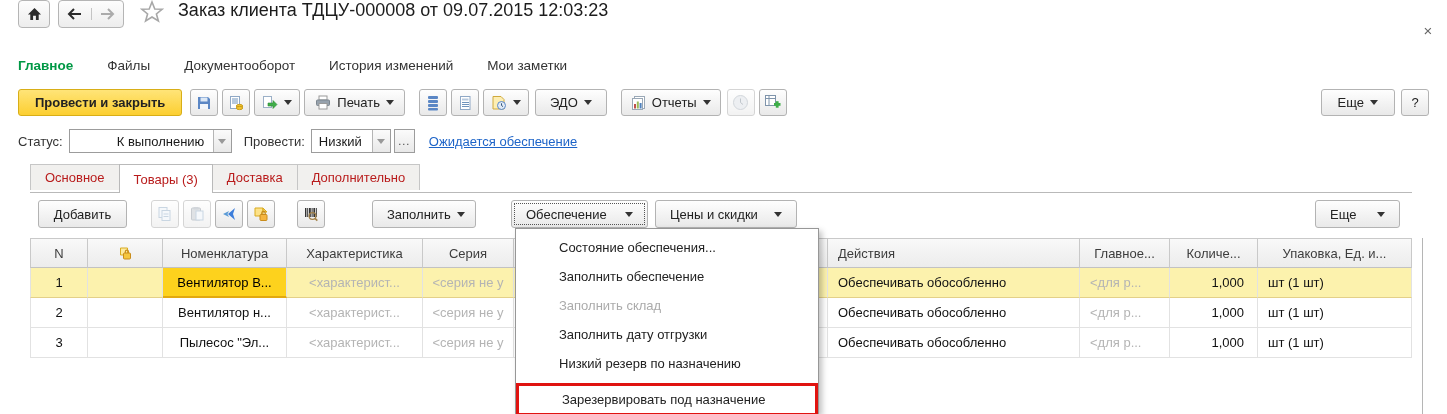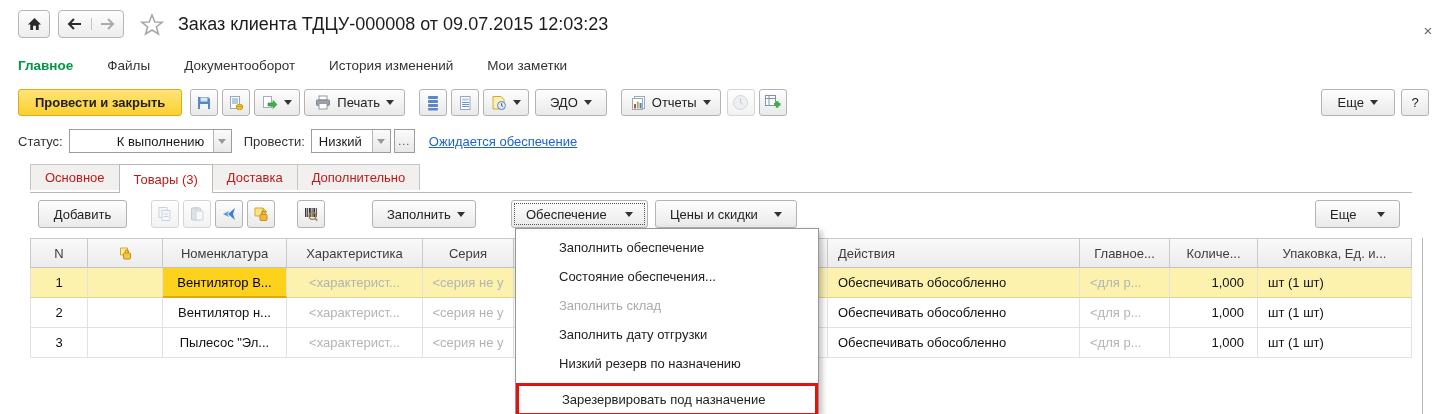--- a/index.html
+++ b/index.html
@@ -1,21 +1,21 @@
 <!DOCTYPE html>
 <html><head>
 <meta charset="utf-8">
 <style>
   * { margin:0; padding:0; box-sizing:border-box; }
   html,body { width:1447px; height:414px; background:#fff; overflow:hidden;
     font-family:"Liberation Sans", sans-serif; font-size:13px; color:#1a1a1a; }
   .page { position:relative; width:1447px; height:414px; }
 
   
-  .titlebar { position:absolute; top:7px; left:18px; height:34px; display:flex; align-items:center; }
+  .titlebar { position:absolute; top:0; left:18px; height:34px; display:flex; align-items:flex-start; }
   .navbtn { height:28px; border:1px solid #b5b5b5; border-radius:4px;
     background:linear-gradient(#fdfdfd,#ededed); display:flex; align-items:center; justify-content:center; }
   .homebtn { width:32px; }
   .navgroup { display:flex; margin-left:8px; width:66px; }
   .navgroup .half { flex:1; display:flex; align-items:center; justify-content:center; }
   .navgroup .half + .half { border-left:1px solid #c4c4c4; }
   .star { margin-left:16px; }
   .doc-title { margin-left:14px; font-size:18px; color:#1c1c1c; }
   .close-x { position:absolute; top:22px; right:10px; font-size:15px; color:#666; width:18px;
     text-align:center; cursor:default; }
@@ -419,22 +419,22 @@
     <div class="cell"></div>
     <div class="cell left">Обеспечивать обособленно</div>
     <div class="cell ph left">&lt;для р...</div>
     <div class="cell right">1,000</div>
     <div class="cell left">шт (1 шт)</div>
   </div>
 
   <div class="panel-right-edge"></div>
 
   <div class="menu">
+    <div class="mi">Состояние обеспечения...</div>
     <div class="mi">Заполнить обеспечение</div>
-    <div class="mi">Состояние обеспечения...</div>
     <div class="mi disabled">Заполнить склад</div>
     <div class="mi">Заполнить дату отгрузки</div>
     <div class="mi">Низкий резерв по назначению</div>
     <div class="mi-red-wrap">
       <div class="mi">Зарезервировать под назначение</div>
     </div>
   </div>
 
 </div>
 

